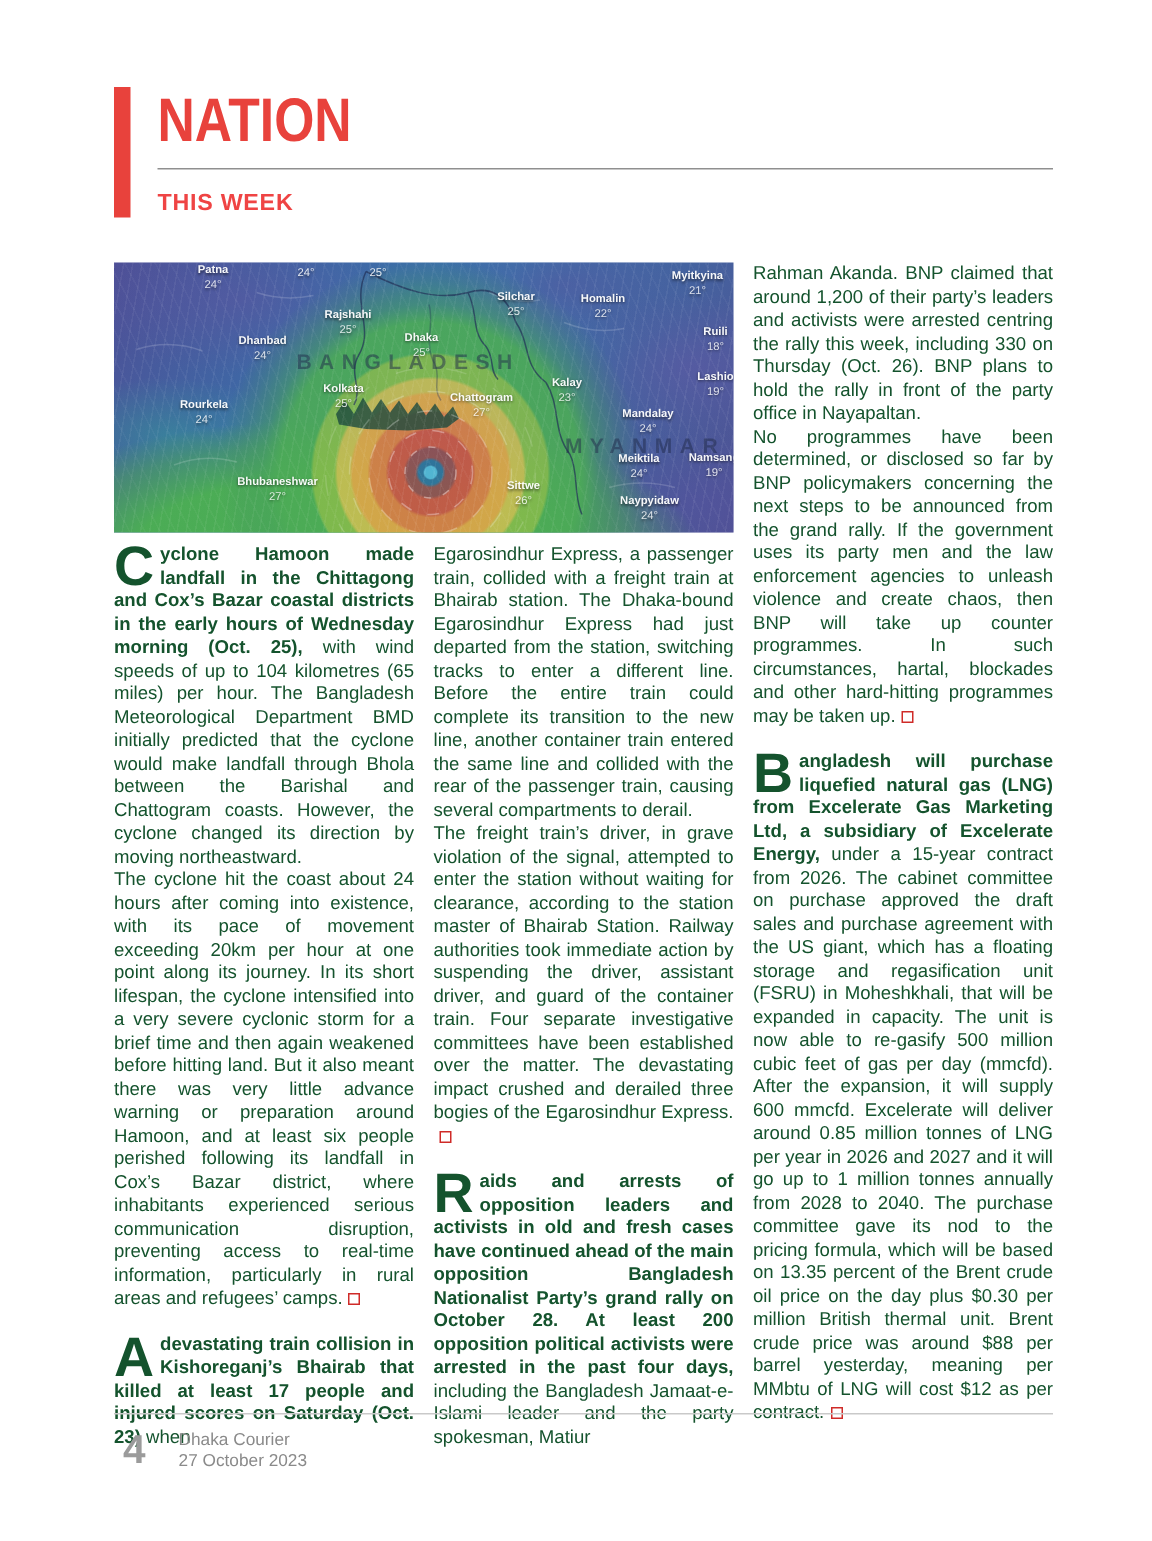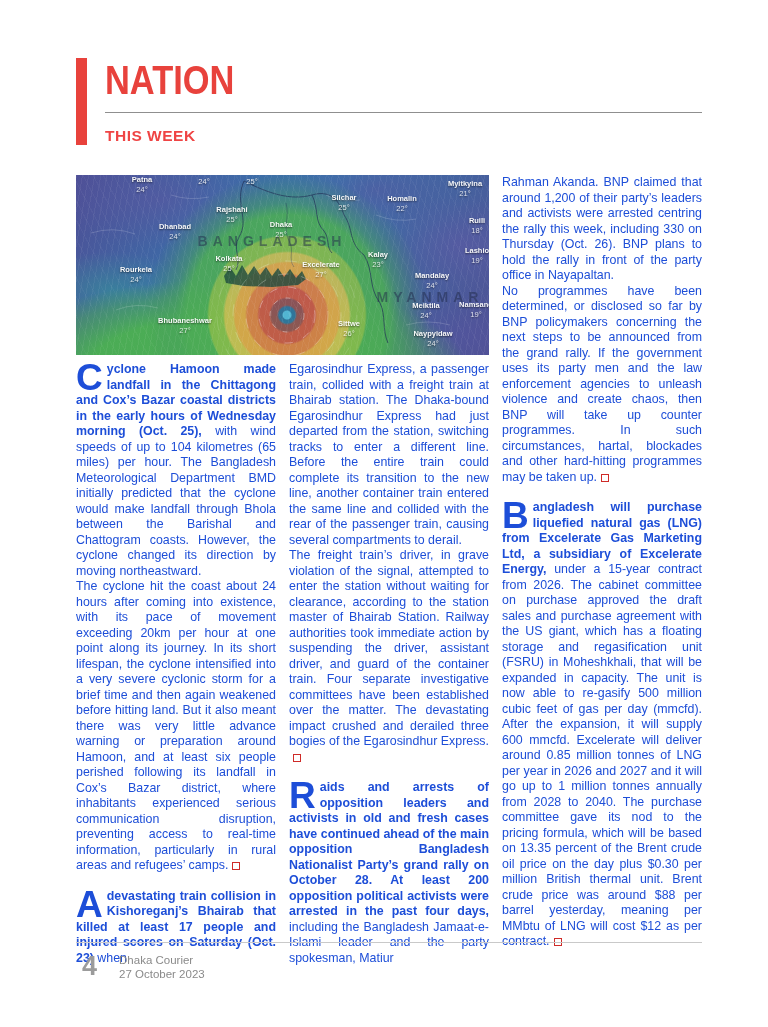--- a/index.html
+++ b/index.html
@@ -13,21 +13,21 @@
   .header-txt { flex:1; }
   .section-title { color:#e8423c; font-weight:800; font-size:41px; letter-spacing:0px;
                    transform:scaleX(.84); transform-origin:left center; line-height:1; margin-top:2px; }
   .header-rule { border:none; border-top:1px solid #8f8f8f; margin:11px 0 0 0; }
   .section-sub { color:#ef4444; font-weight:700; font-size:15.5px; letter-spacing:.5px; margin-top:14px; }
 
   
   .content { position:absolute; left:76px; top:175px; right:66px; display:flex; }
   .left-block { width:413px; margin-right:13px; }
   .cols { display:flex; margin-top:7px; }
-  .col { width:200px; font-size:12.4px; line-height:15.5px; text-align:justify; color:#1d4ed8; }
+  .col { width:200px; font-size:12.4px; line-height:15.5px; text-align:justify; color:#14532d; }
   .col + .col { margin-left:13px; }
   .col p { margin:0; }
   .article { margin-top:15px; }
   .article:first-child { margin-top:0; }
   .lead { font-weight:700; }
   .dropcap { float:left; font-size:37px; line-height:28px; font-weight:700; padding:2px 4px 0 0; }
   .endmark { display:inline-block; width:8px; height:8px; border:1.6px solid #cf2b28;
              margin-left:4px; vertical-align:-1px; }
 
   
@@ -139,21 +139,21 @@
           </div>
           <div class="city" style="left: 156px; top: 31px;">
             <div class="nm">Rajshahi</div>
             <div class="tp">25°</div>
           </div>
           <div class="city" style="left: 205px; top: 46px;">
             <div class="nm">Dhaka</div>
             <div class="tp">25°</div>
           </div>
           <div class="city" style="left: 245px; top: 86px;">
-            <div class="nm">Excelerate</div>
+            <div class="nm">Chattogram</div>
             <div class="tp">27°</div>
           </div>
           <div class="city" style="left: 268px; top: 19px;">
             <div class="nm">Silchar</div>
             <div class="tp">25°</div>
           </div>
           <div class="city" style="left: 326px; top: 20px;">
             <div class="nm">Homalin</div>
             <div class="tp">22°</div>
           </div>

